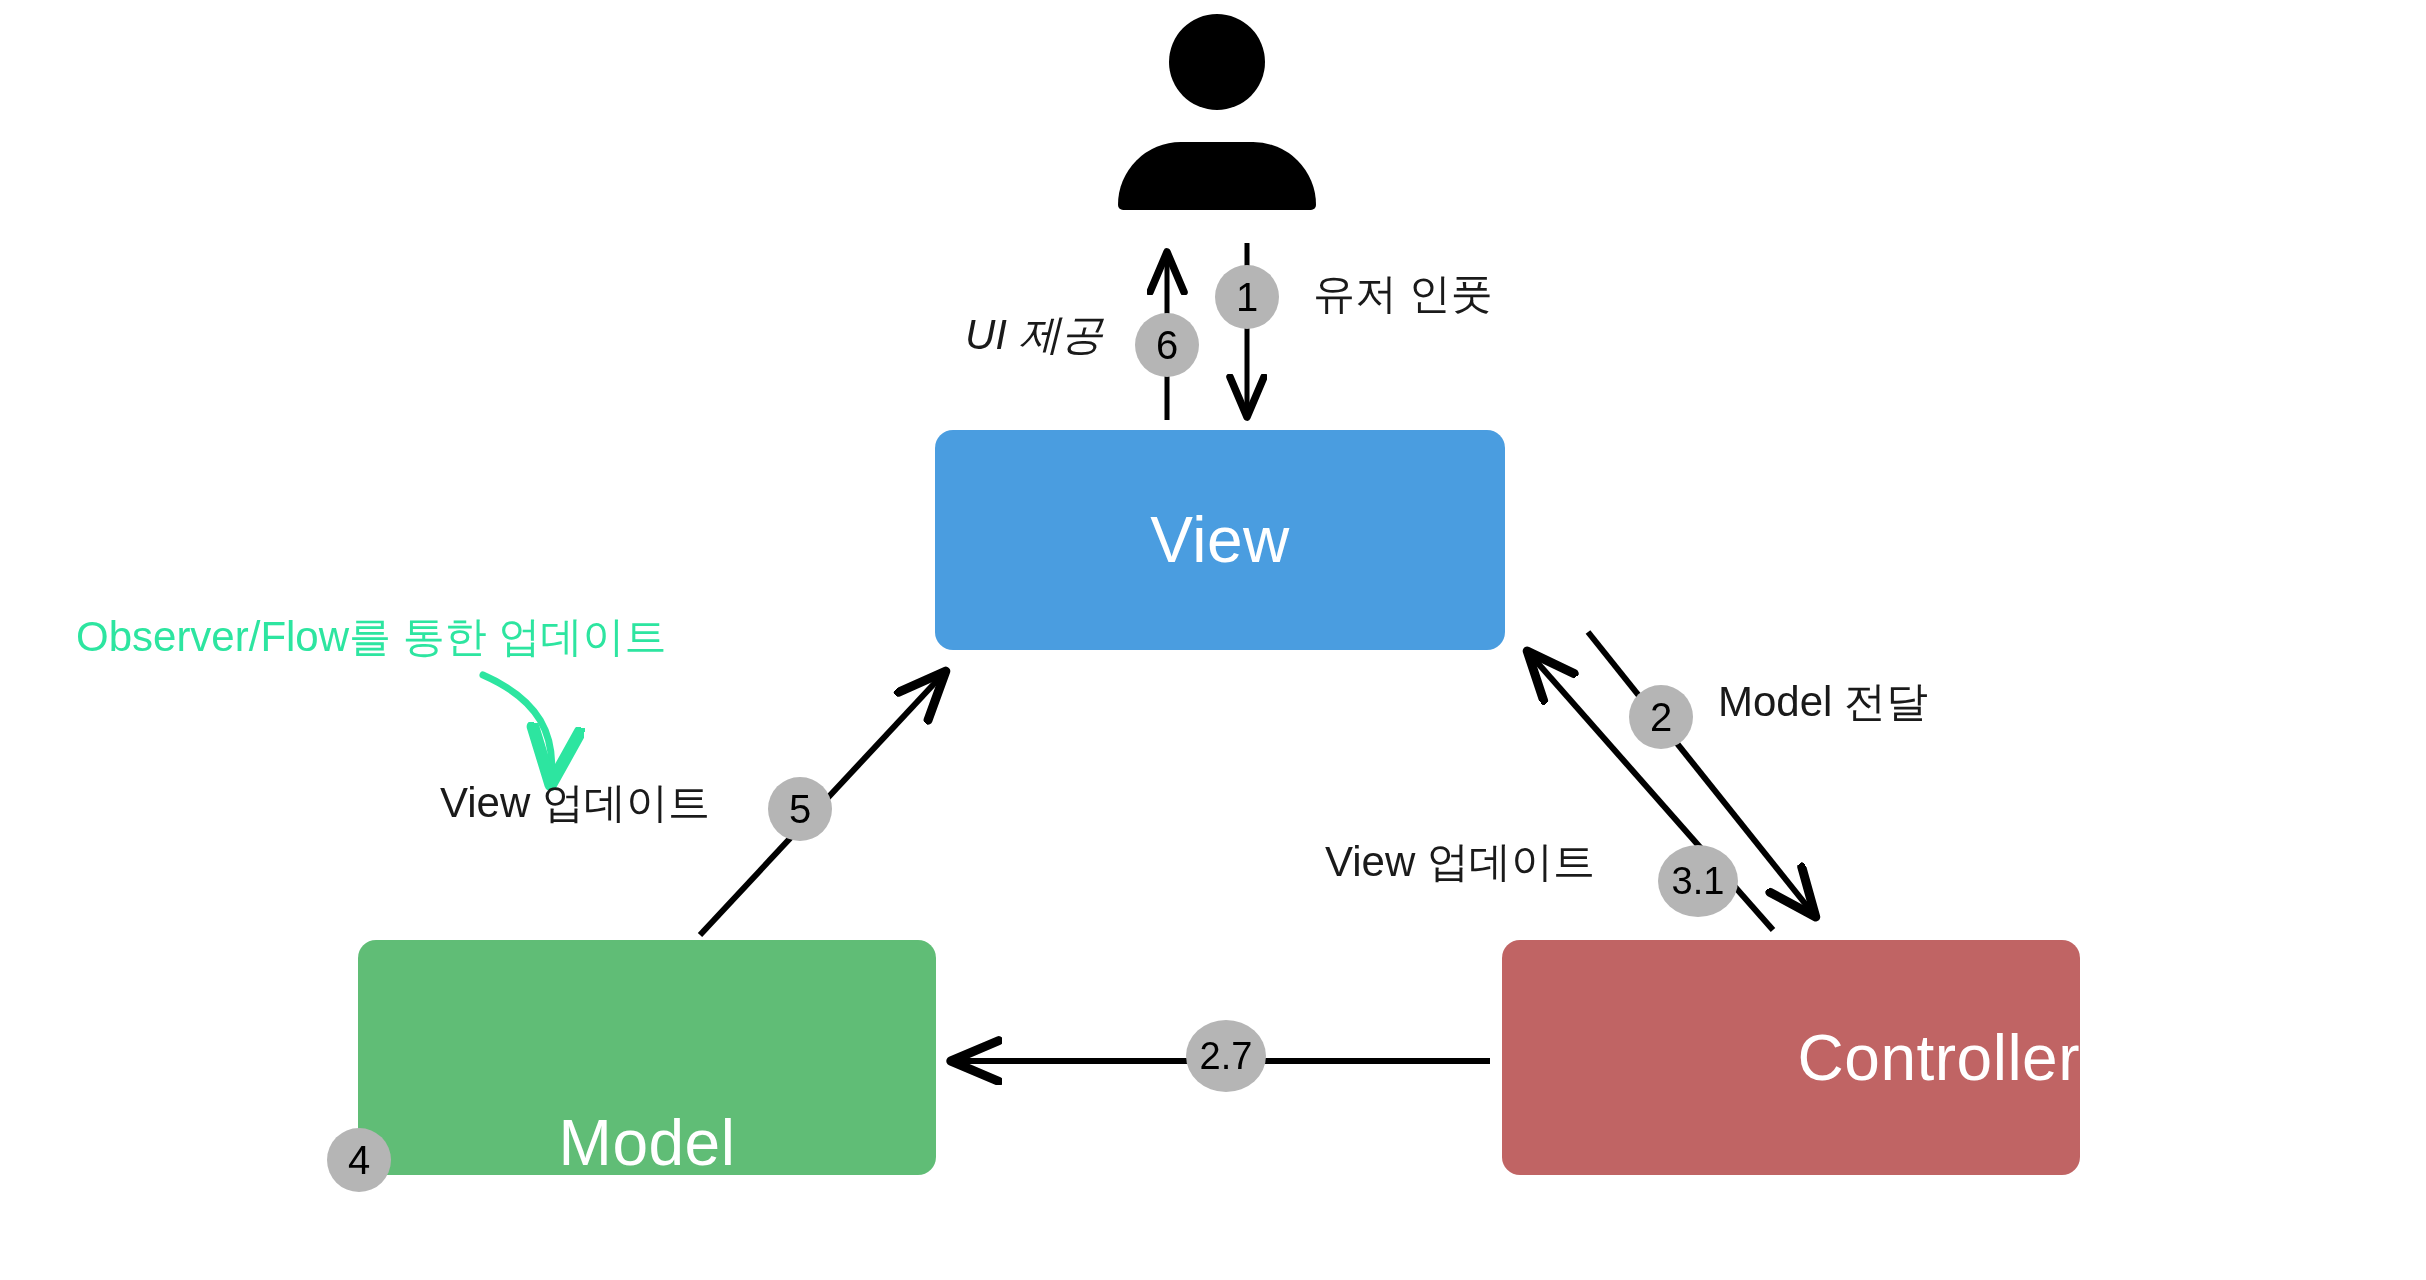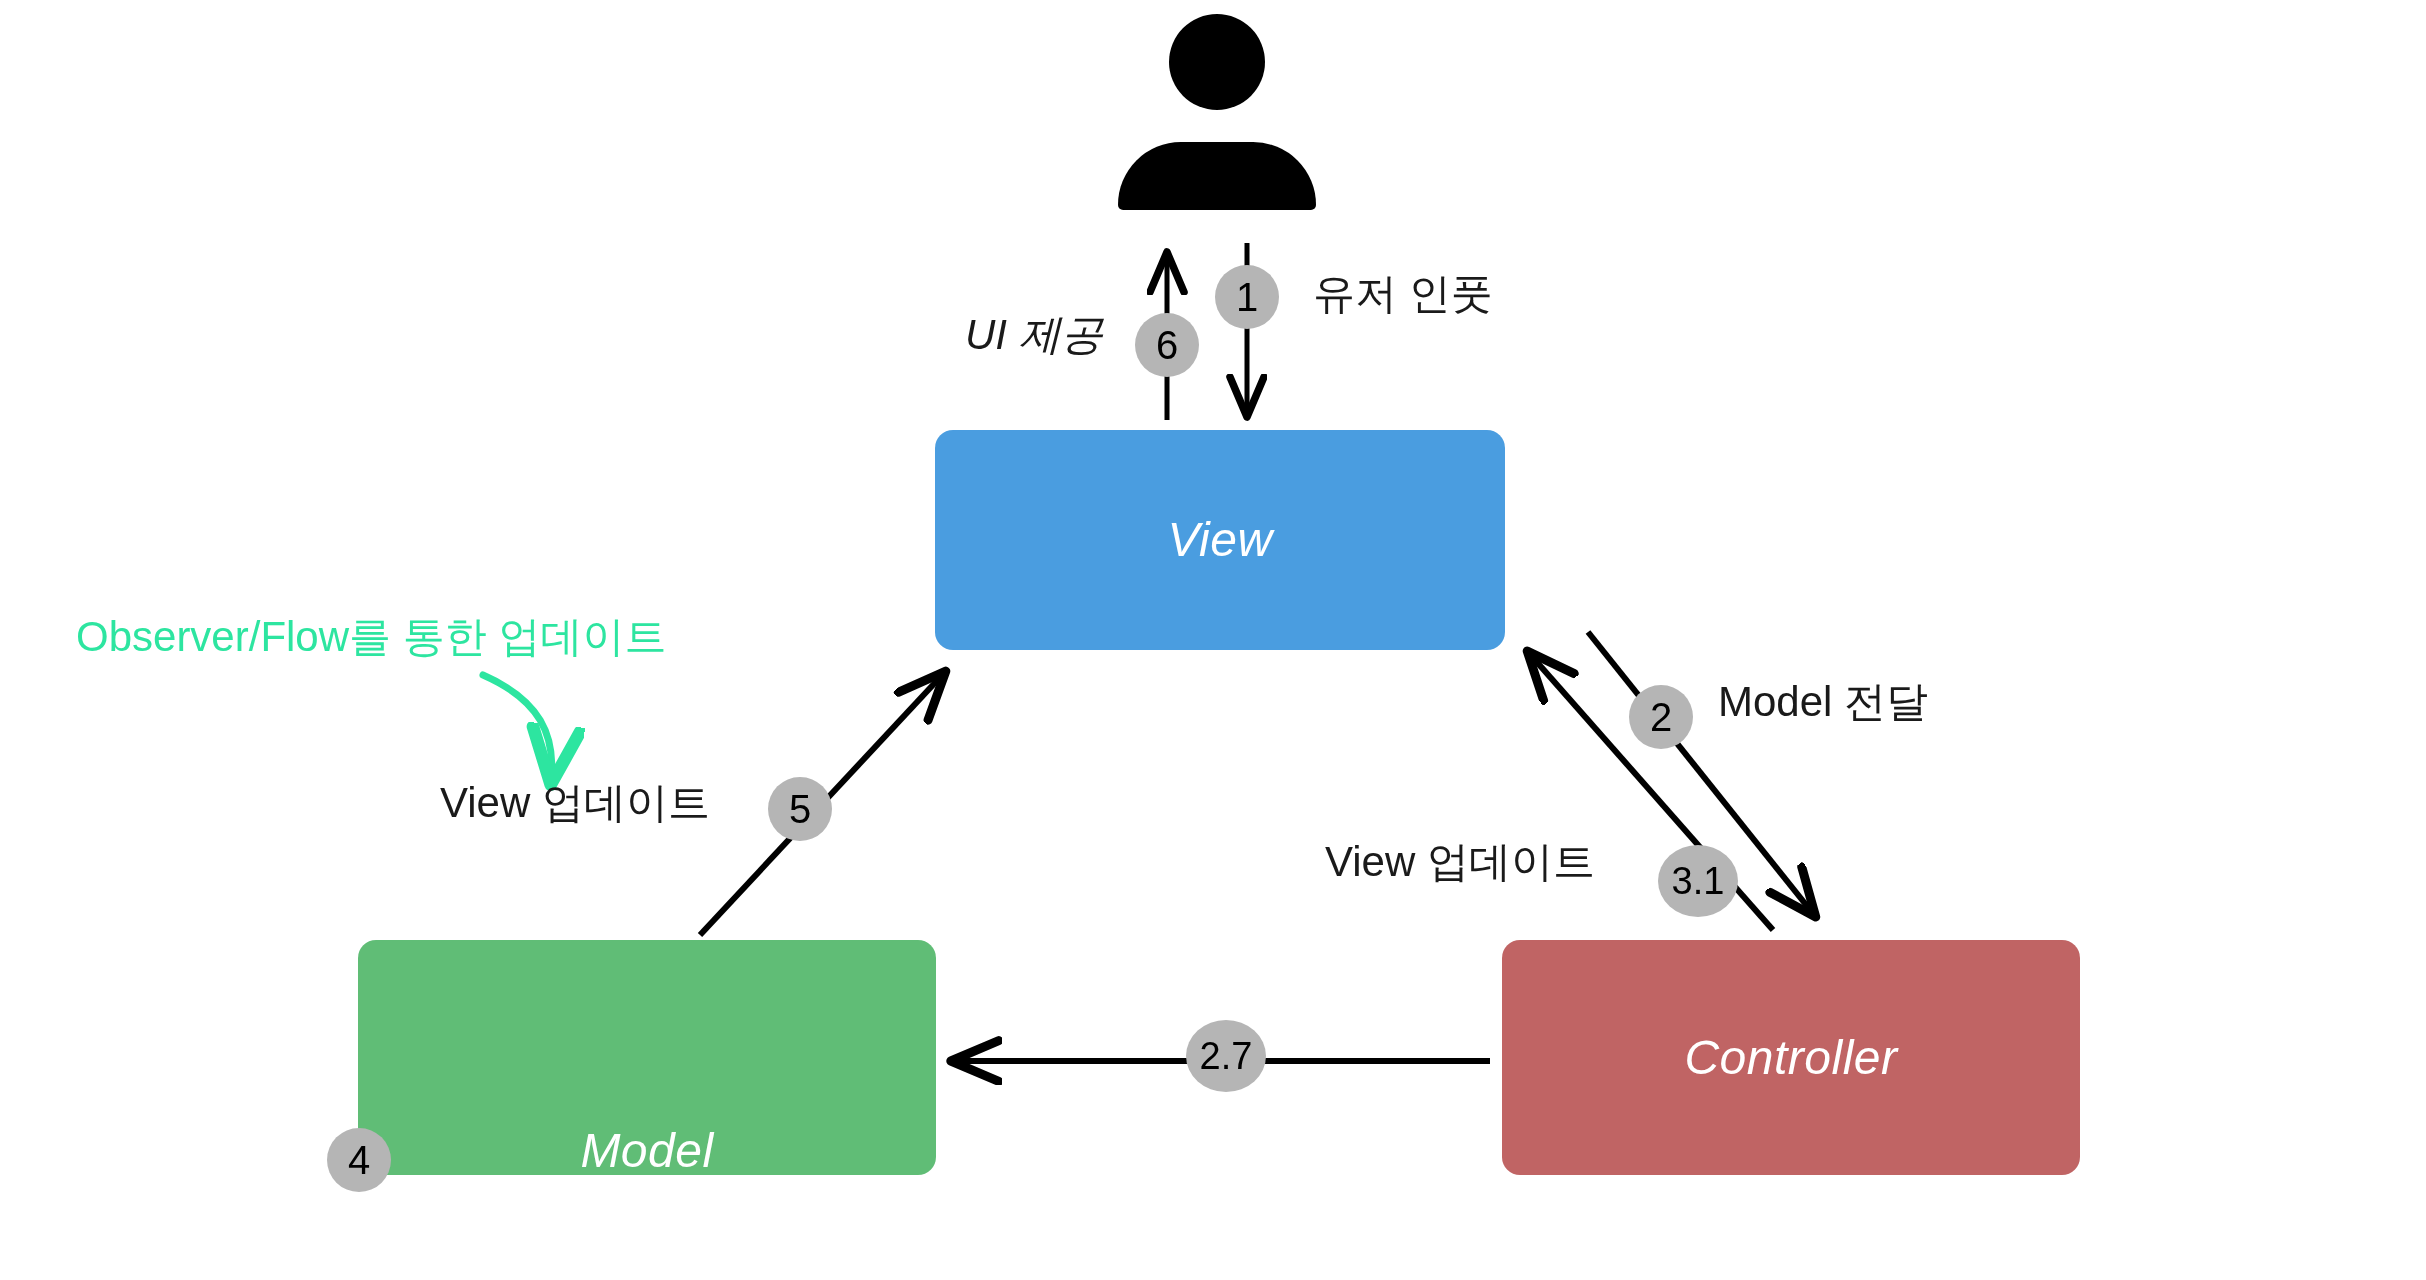--- a/index.html
+++ b/index.html
@@ -31,24 +31,23 @@
     position: absolute;
     border-radius: 18px;
     display: flex;
     align-items: center;
     justify-content: center;
     color: #ffffff;
     font-weight: 400;
     letter-spacing: 0.5px;
   }
   .node-label {
-    font-size: 48px;
+    font-size: 64px;
     line-height: 1;
     color: #ffffff;
-    font-style: italic;
   }
   #node-view {
     left: 935px;
     top: 430px;
     width: 570px;
     height: 220px;
     background: #4a9de0;
   }
   #node-model {
     left: 358px;
@@ -57,20 +56,21 @@
     height: 235px;
     background: #60bd76;
     align-items: flex-end;
   }
   #node-controller {
     left: 1502px;
     top: 940px;
     width: 578px;
     height: 235px;
     background: #c06464;
+    justify-content: flex-end;
   }
 
   
   #actor {
     position: absolute;
     left: 1112px;
     top: 14px;
     width: 210px;
     height: 200px;
   }

